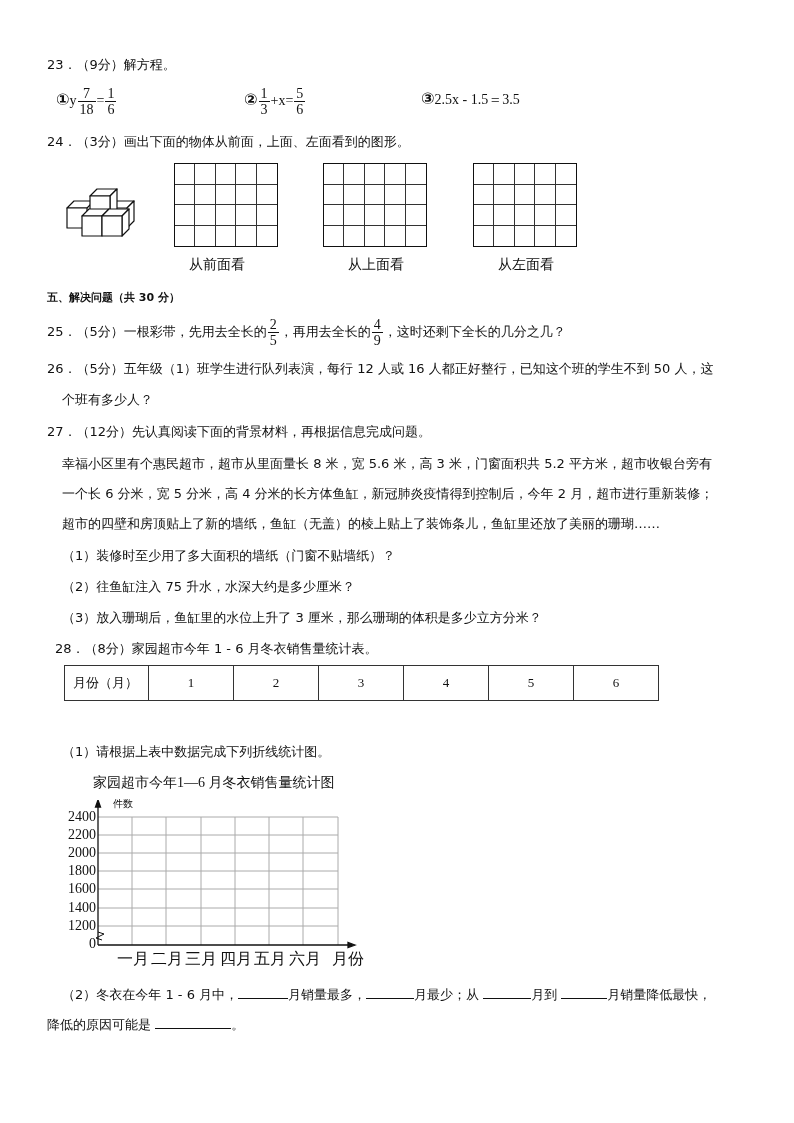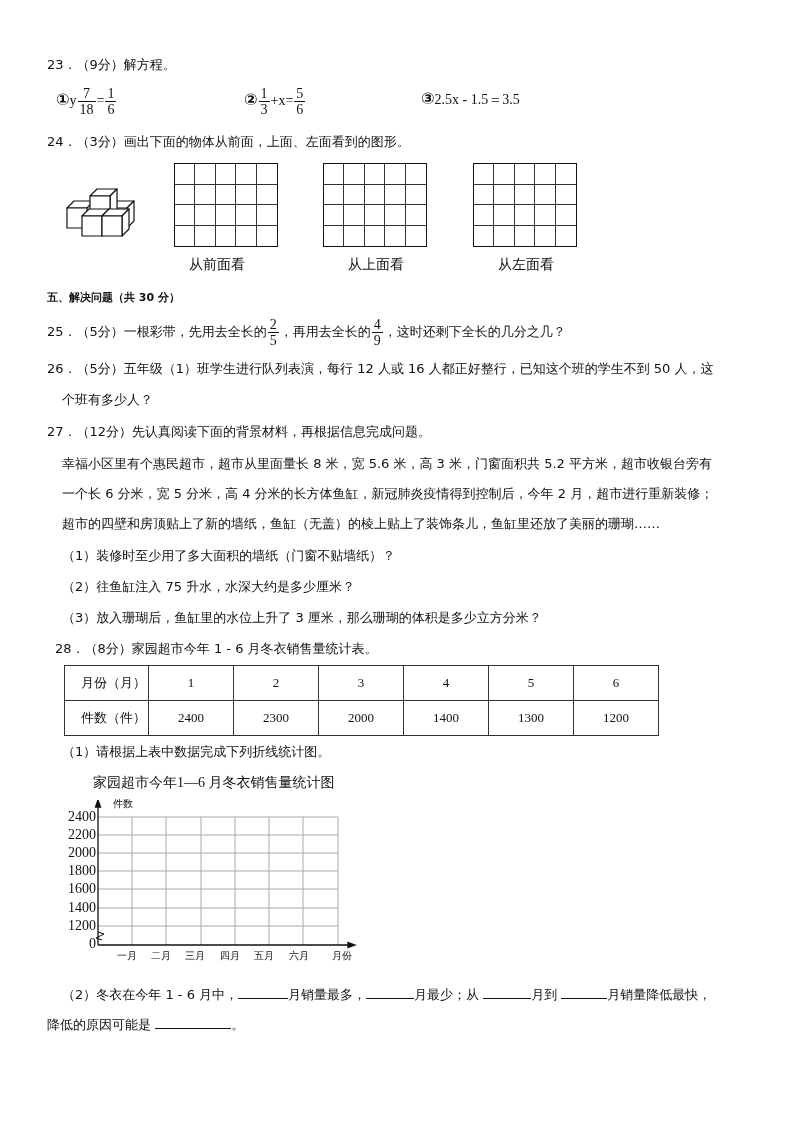--- a/index.html
+++ b/index.html
@@ -13,26 +13,26 @@
   .eq { font-family:"Liberation Serif","DejaVu Serif",serif; font-size:14px; }
   .circ { font-size:16px; font-weight:bold; }
   .grid5x4 { position:absolute; border:1.5px solid #111; box-sizing:border-box;
              display:grid; grid-template-columns:repeat(5,1fr); grid-template-rows:repeat(4,1fr); }
   .grid5x4 div { border-right:1px solid #333; border-bottom:1px solid #333; }
   .grid5x4 div:nth-child(5n) { border-right:none; }
   .grid5x4 div:nth-child(n+16) { border-bottom:none; }
   .caption { font-family:"Liberation Serif","DejaVu Serif",serif; font-size:14px; }
   table.sales { position:absolute; left:64px; top:665px; border-collapse:collapse; }
   table.sales td { border:1px solid #333; height:34px; text-align:center; font-family:"Liberation Serif","DejaVu Serif",serif; font-size:13px; padding:0; }
-  table.sales td.hdr { width:84px; font-family:"DejaVu Sans","Liberation Sans",sans-serif; text-align:left; padding-left:16px; box-sizing:border-box; }
+  table.sales td.hdr { width:84px; font-family:"DejaVu Sans","Liberation Sans",sans-serif; text-align:left; padding-left:8px; box-sizing:border-box; }
   table.sales td.val { width:84px; }
   .blank { display:inline-block; border-bottom:1px solid #111; height:13px; vertical-align:baseline; }
   .chart-title, .ytick, .xtick, .axis-label { font-family:"Liberation Serif","DejaVu Serif",serif;text-align:right; }
   .ytick { position:absolute; font-size:14px; text-align:right; width:42px; }
-  .xtick { position:absolute; font-size:10px; }
+  .xtick { position:absolute; font-size:16px; }
 </style>
 </head>
 <body>
 
 <div class="abs line" style="left:47px; top:57px;">23．（9分）解方程。</div>
 
 <div class="abs" style="left:56px; top:86px;">
   <span class="circ">①</span><span class="eq">y</span><span class="frac"><span class="num">7</span><span class="den">18</span></span><span class="eq">=</span><span class="frac"><span class="num">1</span><span class="den">6</span></span>
 </div>
 
@@ -161,29 +161,20 @@
 <table class="sales">
   <tbody>
       <tr>
     <td class="hdr">月份（月）</td>
     <td class="val">1</td>
     <td class="val">2</td>
     <td class="val">3</td>
     <td class="val">4</td>
     <td class="val">5</td>
     <td class="val">6</td>
-  </tr>
-  <tr>
-    <td class="hdr">件数（件）</td>
-    <td class="val">2400</td>
-    <td class="val">2300</td>
-    <td class="val">2000</td>
-    <td class="val">1400</td>
-    <td class="val">1300</td>
-    <td class="val">1200</td>
   </tr>
 </tbody>
   </table>
 
 <div class="abs line" style="left:62px; top:744px;">（1）请根据上表中数据完成下列折线统计图。</div>
 
 <div class="abs chart-title" style="left:93px; top:774px; font-size:14px;">家园超市今年1—6 月冬衣销售量统计图</div>
 <div class="abs axis-label" style="left:113px; top:797px; font-size:10px;">件数</div>
 
 <svg class="abs" style="left:85px; top:800px;" width="275" height="150" viewBox="0 0 275 150">

